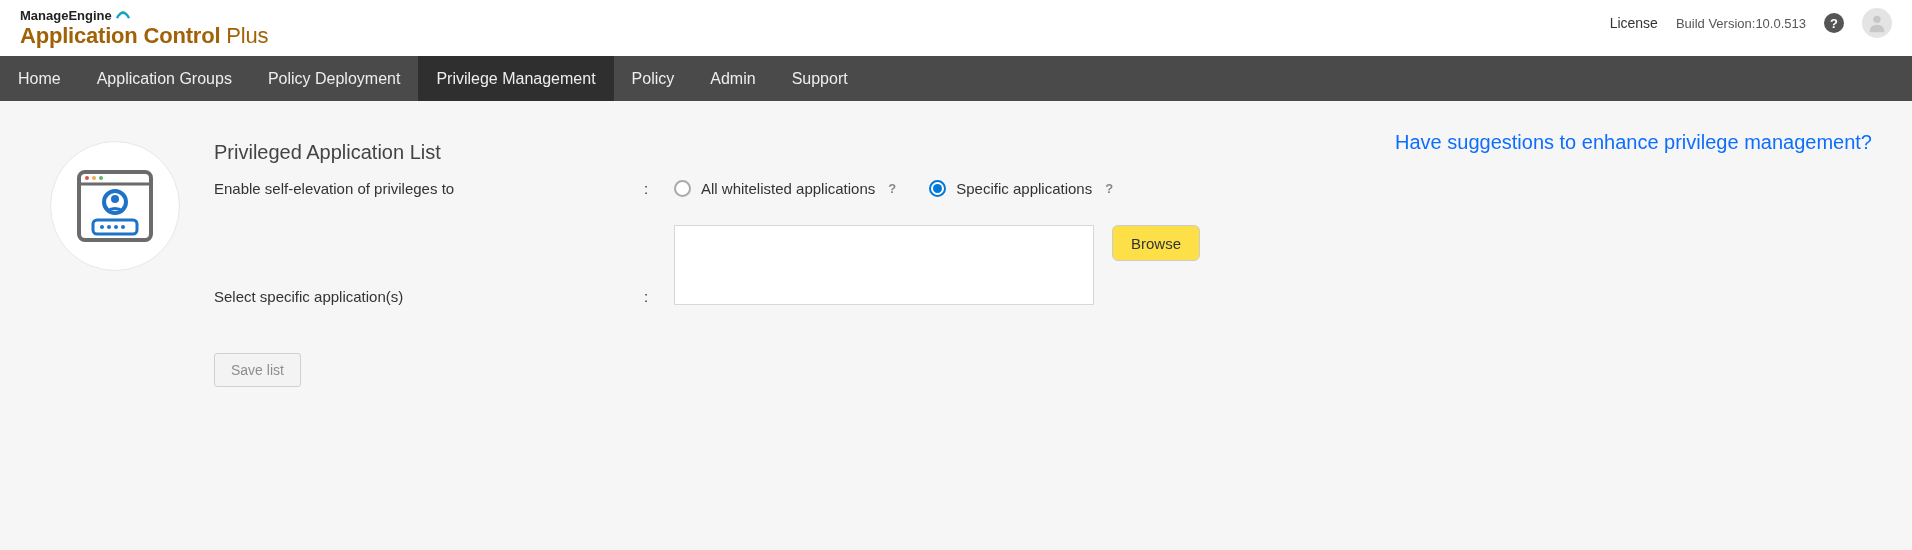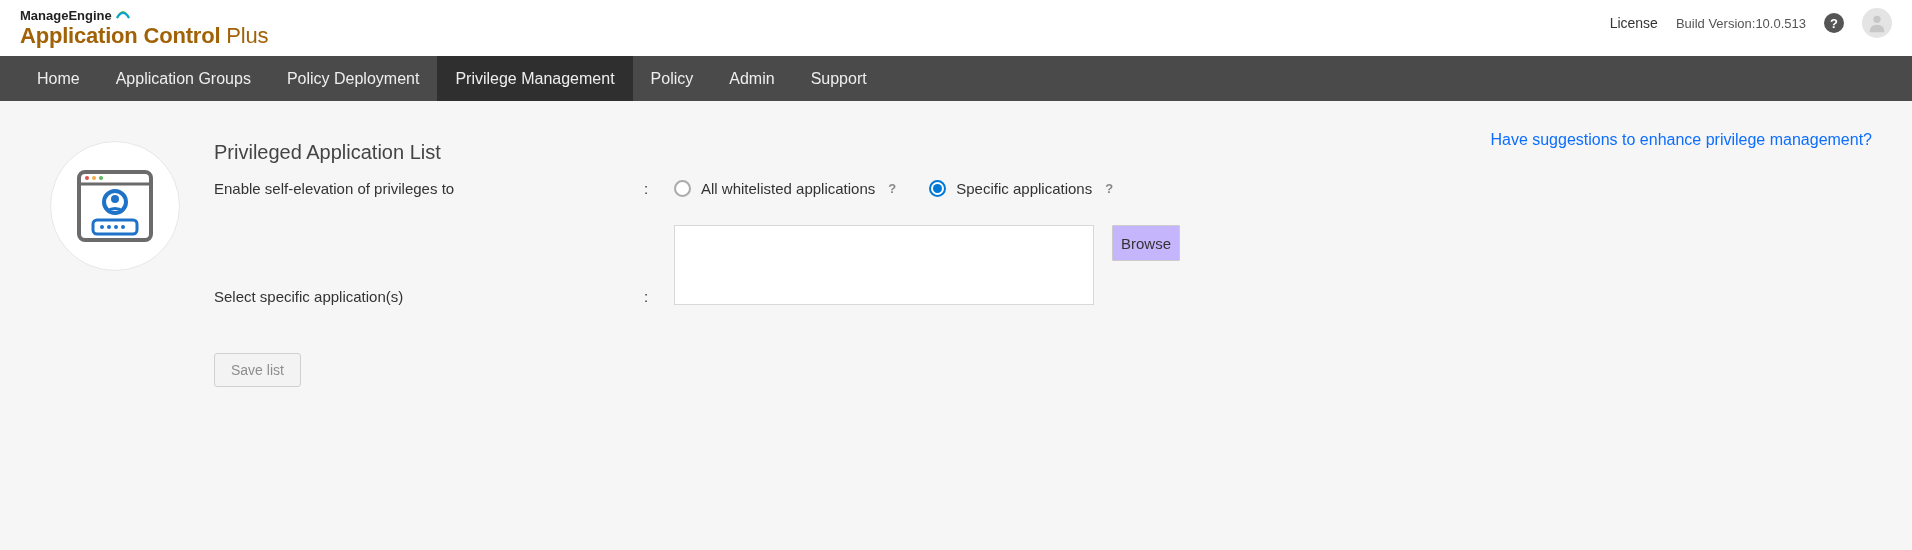--- a/index.html
+++ b/index.html
@@ -11,45 +11,45 @@
   .brand-top svg { margin-top: -2px; }
   .brand-main { font-size: 22px; font-weight: 600; color: #a16207; letter-spacing: -0.2px; }
   .brand-main .plus { font-weight: 400; }
   .topbar-right { display: flex; align-items: center; gap: 18px; font-size: 14px; color: #333; }
   .license { font-weight: 500; }
   .build { color: #555; font-size: 13px; }
   .help-icon { width: 20px; height: 20px; border-radius: 50%; background: #555; color: #fff; display: flex; align-items: center; justify-content: center; font-size: 13px; font-weight: 700; cursor: pointer; }
   .avatar { width: 30px; height: 30px; border-radius: 50%; background: #e4e4e4; display: flex; align-items: center; justify-content: center; cursor: pointer; }
   .avatar svg { fill: #c7c7c7; }
   
-  .nav { background: #4a4a4a; height: 45px; display: flex; align-items: stretch; padding-left: 19px; }
+  .nav { background: #4a4a4a; height: 45px; display: flex; align-items: stretch; padding-left: 0; }
   .nav-item { color: #eee; font-size: 16px; display: flex; align-items: center; padding: 0 18px; cursor: pointer; white-space: nowrap; }
   .nav-item.active { background: #2f2f2f; }
   
   .content { background: #f6f6f6; padding: 40px 50px; height: calc(550px - 56px - 45px); position: relative; }
   .panel { display: flex; align-items: flex-start; gap: 34px; }
   .icon-badge { width: 130px; height: 130px; border-radius: 50%; background: #fff; border: 1px solid #e7e7e7; display: flex; align-items: center; justify-content: center; flex-shrink: 0; }
   .icon-badge svg {}
   .panel-body { flex: 1; }
   .panel-title { font-size: 20px; color: #444; margin-bottom: 12px; font-weight: 400; }
   .panel-desc { font-size: 15px; color: #444; margin-bottom: 40px; }
-  .suggest-link { position: absolute; top: 30px; right: 40px; color: #0d6efd; font-size: 16px; cursor: pointer; }
+  .suggest-link { position: absolute; top: 30px; right: 40px; color: #0d6efd; font-size: 20px; cursor: pointer; }
   .form-row { display: flex; align-items: flex-end; margin-bottom: 28px; }
   .form-label { width: 430px; font-size: 15px; color: #333; padding-top: 4px; }
   .form-colon { width: 30px; font-size: 15px; color: #333; padding-top: 4px; }
   .form-field { display: flex; align-items: flex-start; gap: 18px; }
   .radio-group { display: flex; align-items: center; gap: 30px; padding-top: 4px; }
   .radio-opt { display: flex; align-items: center; gap: 10px; cursor: pointer; }
   .radio { width: 17px; height: 17px; border-radius: 50%; border: 2px solid #aaa; background: #fff; position: relative; }
   .radio.checked { border-color: #0078d7; }
   .radio.checked::after { content: ""; position: absolute; inset: 2px; border-radius: 50%; background: #0078d7; }
   .radio-label { font-size: 15px; color: #333; }
   .qmark { width: 14px; height: 14px; border-radius: 50%; color: #888; display: inline-flex; align-items: center; justify-content: center; font-size: 13px; font-weight: 700; cursor: help; }
   .app-textarea { width: 420px; height: 80px; border: 1px solid #d8d8d8; background: #fff; resize: none; font-size: 14px; padding: 6px; }
-  .browse-btn { height: 36px; padding: 0 8px; border: 1px solid #ccc; background: #c4b5fd; border-radius: 1px; font-size: 15px; color: #333; cursor: pointer; }
+  .browse-btn { height: 36px; padding: 0 18px; border: 1px solid #ccc; background: #fde047; border-radius: 6px; font-size: 15px; color: #333; cursor: pointer; }
   .save-btn { margin-top: 20px; height: 34px; padding: 0 16px; border: 1px solid #d0d0d0; background: #f3f3f3; color: #8d8d8d; border-radius: 3px; font-size: 14px; cursor: not-allowed; }
 </style>
 </head>
 <body>
 
 <div class="topbar">
   <div class="brand">
     <div class="brand-top">
       <span>ManageEngine</span>
       <svg width="14" height="14" viewBox="0 0 14 14">

